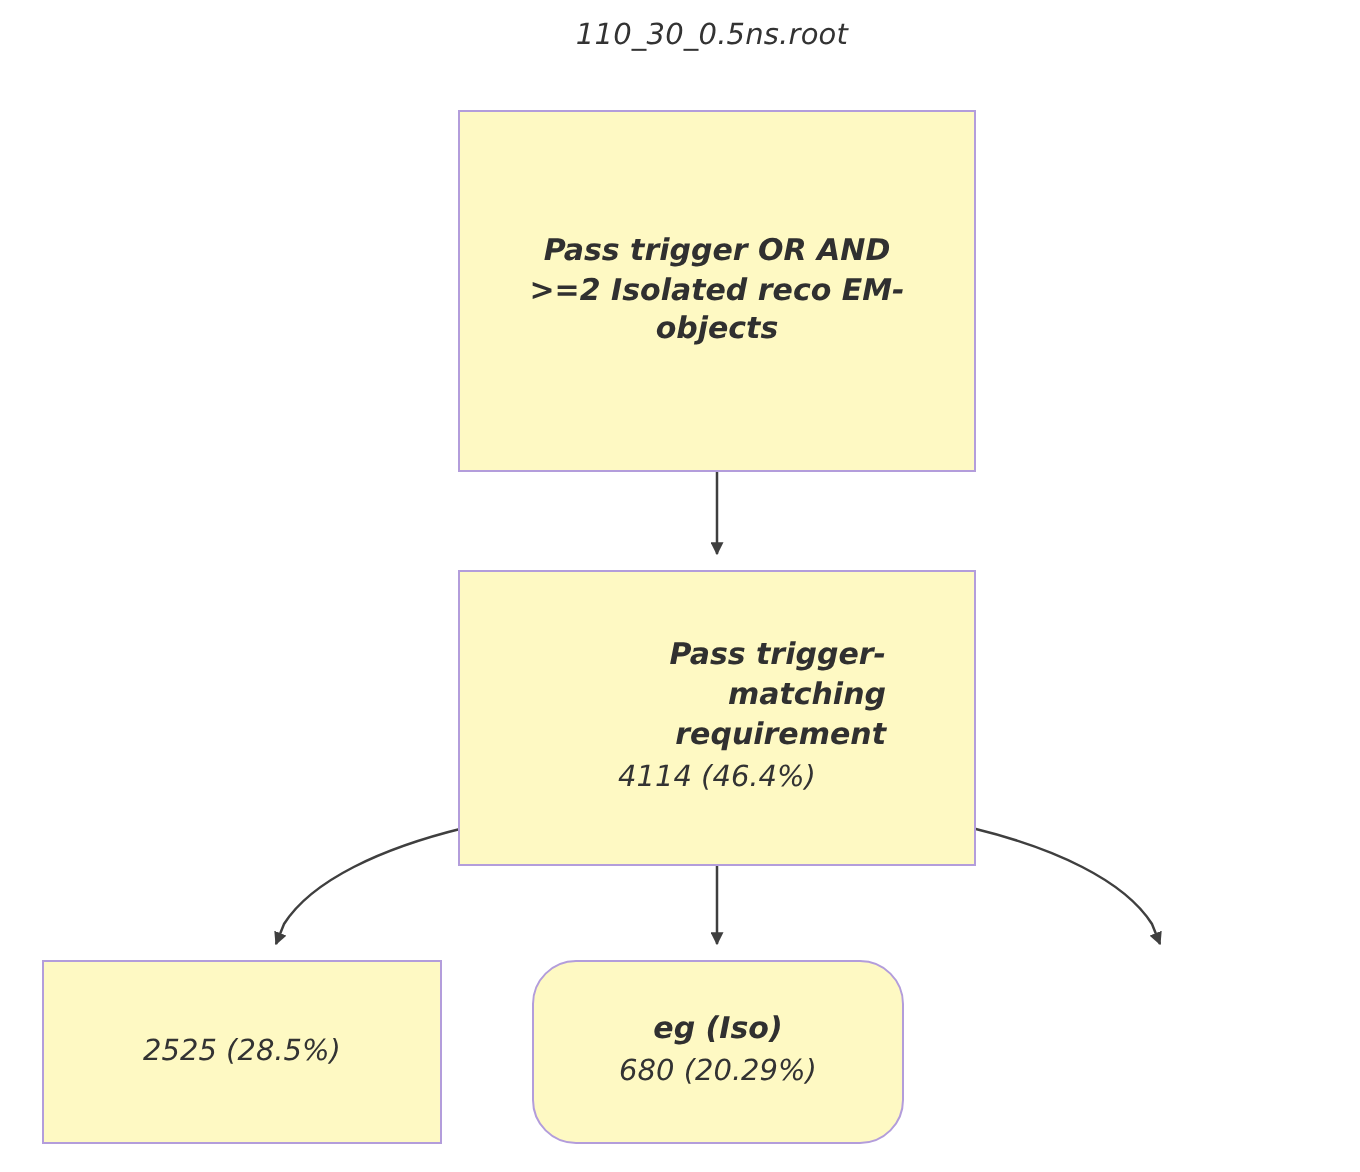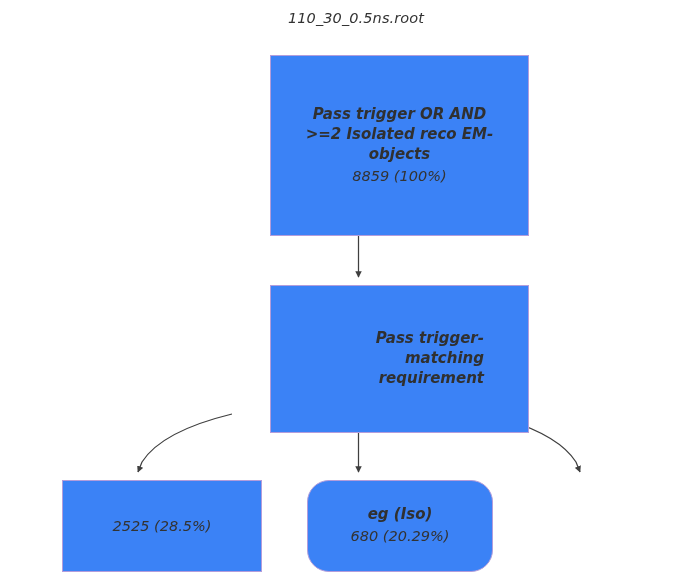--- a/index.html
+++ b/index.html
@@ -29,28 +29,27 @@
     width: 680px;
     text-align: center;
     font-size: 14.5px;
     color: #333333;
     letter-spacing: 0.1px;
     white-space: nowrap;
   }
   .node {
     position: absolute;
     box-sizing: border-box;
-    background: #3b82f6;
+    background: #fef9c3;
     border: 1.3px solid #b39ddb;
     display: flex;
     flex-direction: column;
     align-items: center;
     justify-content: center;
     text-align: center;
-    margin-left: 41px;
   }
   .node-label {
     font-size: 15px;
     font-weight: bold;
     color: #303030;
     line-height: 1.33;
     padding: 0 14px;
   }
   .node-count {
     font-size: 14.5px;
@@ -120,25 +119,25 @@
 
     <path d="M 216 414 C 175 424 140 440 126 462 L 122 472" fill="none" stroke="#3f3f3f" stroke-width="1.25" marker-end="url(#arrow)"></path>
 
     <path d="M 342.5 433 L 342.5 472" fill="none" stroke="#3f3f3f" stroke-width="1.25" marker-end="url(#arrow)"></path>
 
     <path d="M 470 414 C 511 424 546 440 560 462 L 564 472" fill="none" stroke="#3f3f3f" stroke-width="1.25" marker-end="url(#arrow)"></path>
   </svg>
 
   <div class="node" id="node-root">
     <div class="node-label">Pass trigger OR AND &gt;=2 Isolated reco EM-objects</div>
-    <div class="node-count">8859 (100%)</div>
   </div>
 
   <div class="node" id="node-match">
     <div class="node-label">Pass trigger-matching requirement</div>
+    <div class="node-count">4114 (46.4%)</div>
   </div>
 
   <div class="node" id="node-ee">
     <div class="node-count">2525 (28.5%)</div>
   </div>
 
   <div class="node" id="node-eg">
     <div class="node-label">eg (Iso)</div>
     <div class="node-count">680 (20.29%)</div>
   </div>

